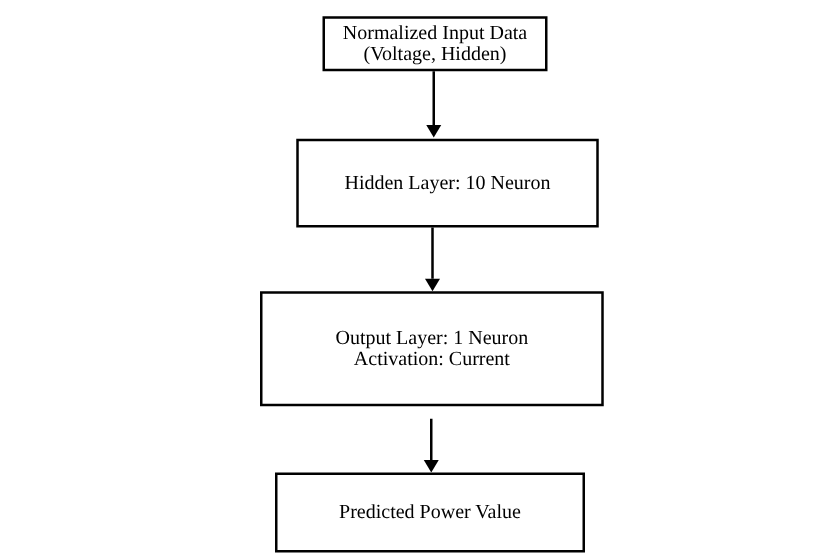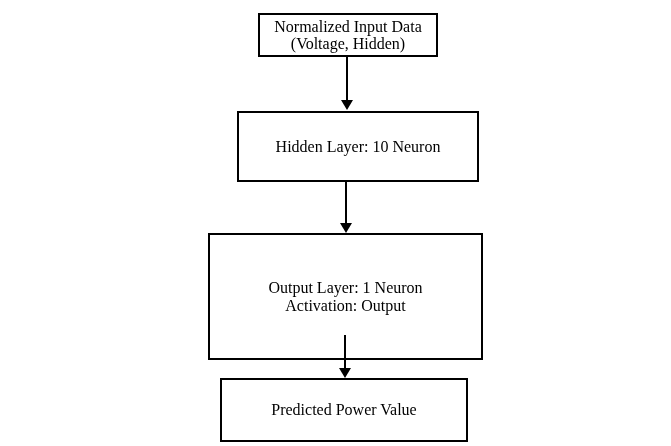--- a/index.html
+++ b/index.html
@@ -28,21 +28,21 @@
     text-align: center;
   }
   .node .tline {
     display: block;
     font-size: 16px;
     line-height: 17.5px;
     white-space: nowrap;
   }
   .node-1 { left: 258px; top: 13px;  width: 180px; height: 44px;  }
   .node-2 { left: 225px; top: 111px; width: 242px; height: 71px; margin-left: 12px;  }
-  .node-3 { left: 208px; top: 233px; width: 275px; height: 127px; }
+  .node-3 { left: 208px; top: 233px; width: 275px; height: 92px; }
   .node-4 { left: 220px; top: 378px; width: 248px; height: 64px;  }
 
   .arrow {
     position: absolute;
     width: 14px;
     display: flex;
     flex-direction: column;
     align-items: center;
   }
   .arrow .shaft {
@@ -80,21 +80,21 @@
     <span class="tline">Hidden Layer: 10 Neuron</span>
   </div>
 
   <div class="arrow arrow-2">
     <span class="shaft"></span>
     <span class="head"></span>
   </div>
 
   <div class="node node-3">
     <span class="tline">Output Layer: 1 Neuron</span>
-    <span class="tline">Activation: Output</span>
+    <span class="tline">Activation: Current</span>
   </div>
 
   <div class="arrow arrow-3">
     <span class="shaft"></span>
     <span class="head"></span>
   </div>
 
   <div class="node node-4">
     <span class="tline">Predicted Power Value</span>
   </div>

